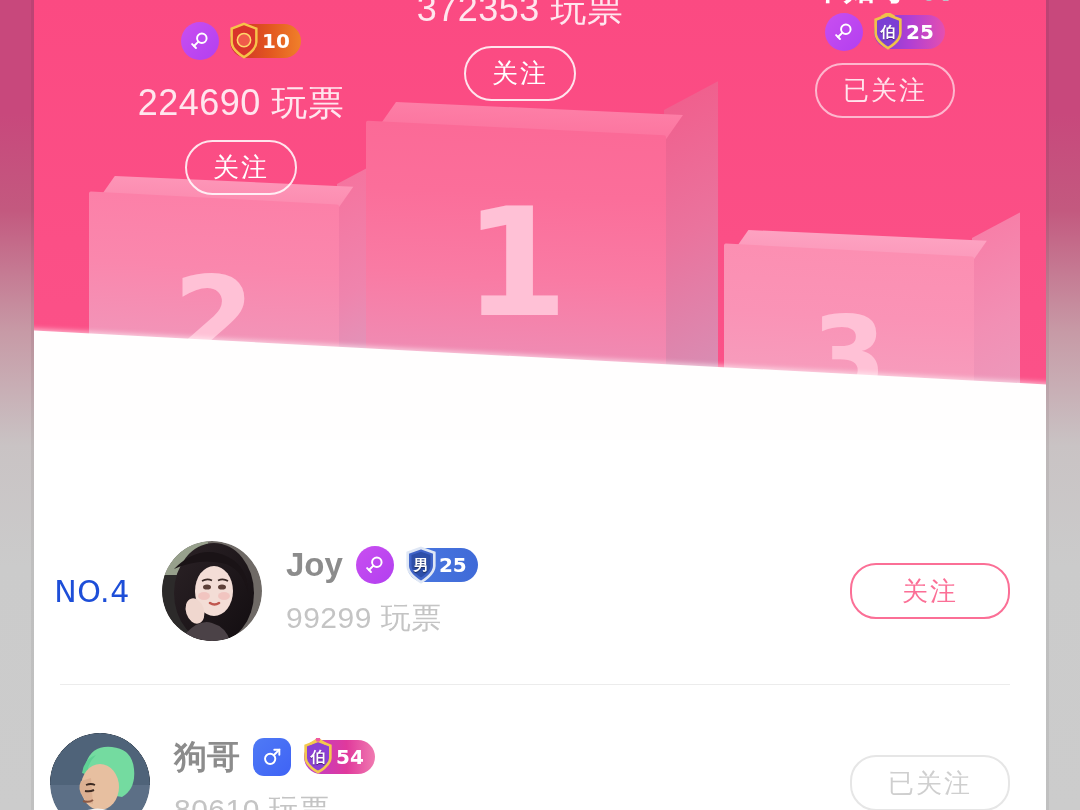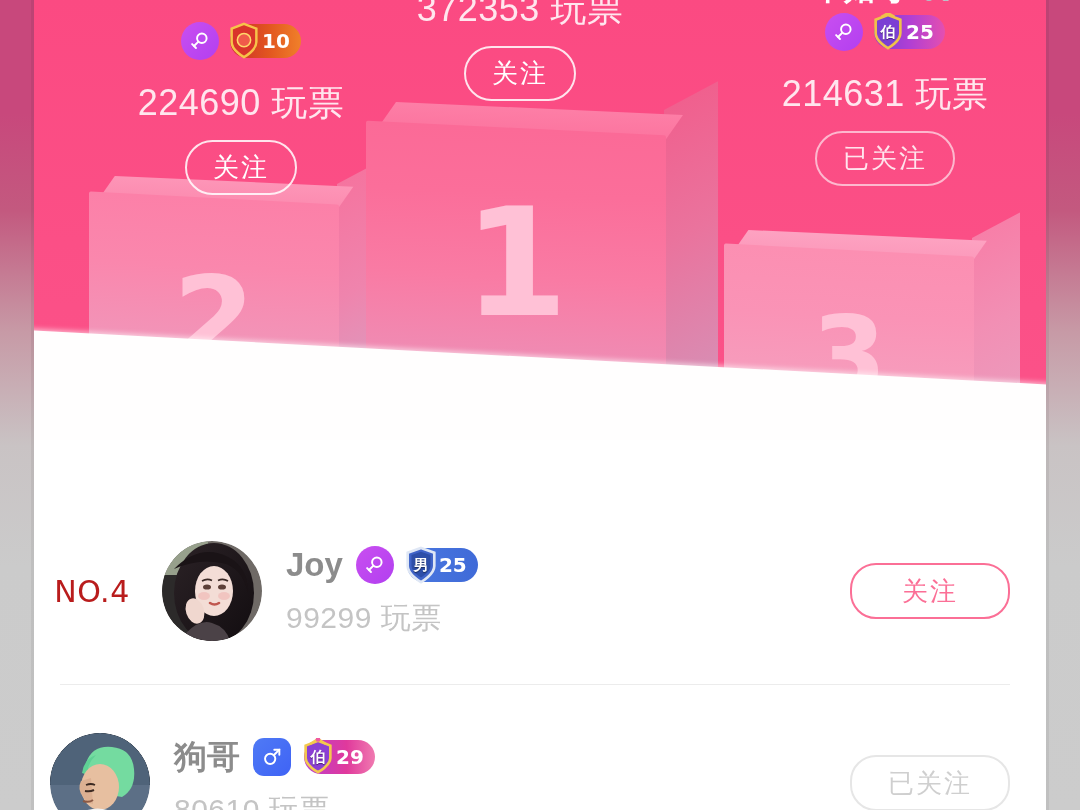--- a/index.html
+++ b/index.html
@@ -206,21 +206,21 @@
     display:flex;align-items:center;
   }
   #row4{top:58px;}
   #row5{top:250px;}
   .divider{
     position:absolute;left:26px;top:244px;width:950px;height:1px;
     background:#ececec;
   }
   .rank-label{
     width:108px;flex:0 0 auto;text-align:center;
-    font-size:30px;color:#b91c1c;letter-spacing:0.5px;
+    font-size:30px;color:#1d4ed8;letter-spacing:0.5px;
     font-family:"DejaVu Sans","Liberation Sans",sans-serif;
     margin-left:4px;
   }
   .avatar{
     width:100px;height:100px;border-radius:50%;flex:0 0 auto;
     margin-left:16px;overflow:hidden;position:relative;
     background:#ddd;
   }
   .avatar svg{display:block;width:100px;height:100px;}
   .info{flex:1 1 auto;margin-left:24px;min-width:0;}
@@ -322,21 +322,20 @@
             <span class="shield">
               <svg class="sh-bg" viewBox="0 0 40 40">
                 <path d="M20 2 L33 7 L33 21 C33 30 20 37 20 37 C20 37 7 30 7 21 L7 7 Z" fill="#7b3fd4" stroke="#f0c24a" stroke-width="2.8"></path>
                 <path d="M13 4 L20 0 L27 4" fill="none" stroke="#f0c24a" stroke-width="2.4"></path>
               </svg>
               <span class="sh-txt">伯</span>
             </span>
             <span>25</span>
           </span>
         </div>
-        <div class="te-votes">214631 玩票</div>
         <div class="follow-pill dim">已关注</div>
       </div>
 
       <div class="wedge"></div>
     </div>
 
     <div class="list">
 
       <div class="row" id="row4">
         <div class="rank-label">NO.4</div>
@@ -435,21 +434,21 @@
             </span>
             <span class="lvlbadge lvl-magenta">
               <span class="shield">
                 <svg class="sh-bg" viewBox="0 0 40 40">
                   <path d="M20 3 L33 8 L33 21 C33 29 20 36 20 36 C20 36 7 29 7 21 L7 8 Z" fill="#8b3fd4" stroke="#f3c84e" stroke-width="2.8"></path>
                   <path d="M12 6 L20 1 L28 6" fill="none" stroke="#f3c84e" stroke-width="2.4"></path>
                   <circle cx="20" cy="1.5" r="2.4" fill="#f05aa0"></circle>
                 </svg>
                 <span class="sh-txt">伯</span>
               </span>
-              <span>29</span>
+              <span>54</span>
             </span>
           </div>
           <div class="user-votes">80610 玩票</div>
         </div>
         <div class="row-btn followed">已关注</div>
       </div>
 
     </div>
   </div>
 </div>

